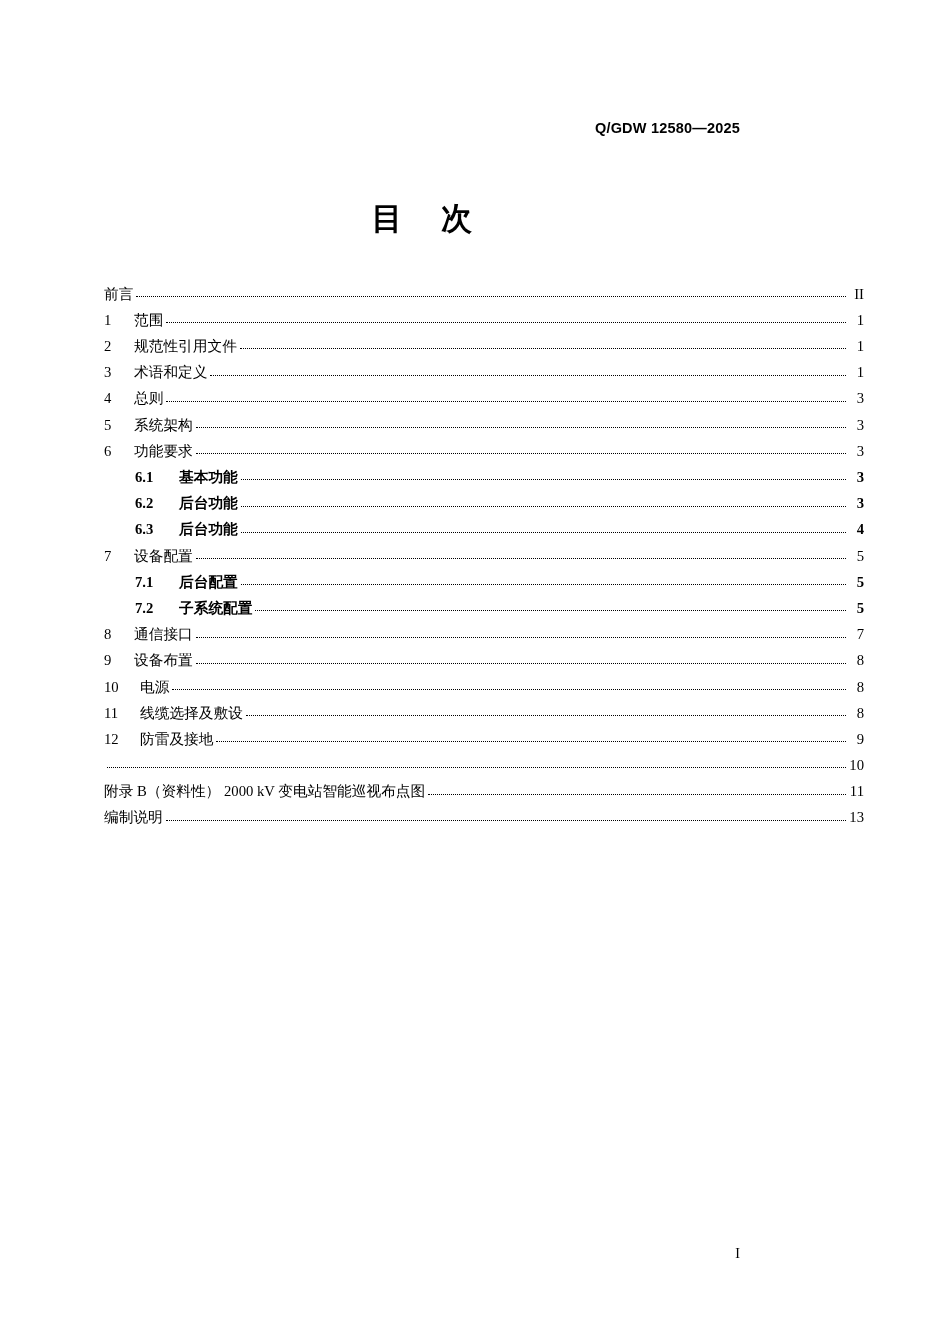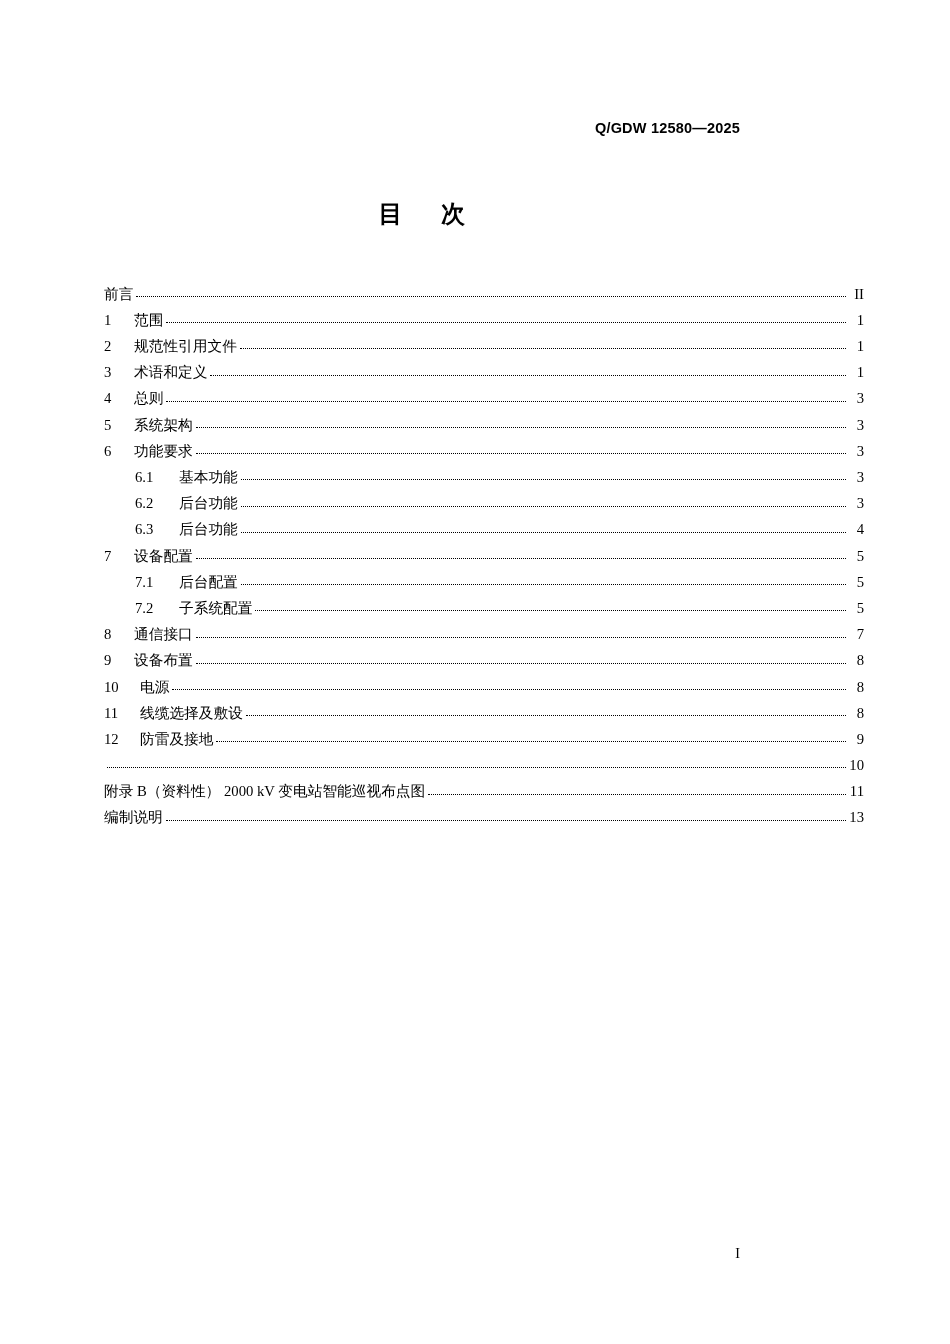--- a/index.html
+++ b/index.html
@@ -30,21 +30,21 @@
     font-weight: bold;
     letter-spacing: 0.2px;
     white-space: nowrap;
   }
   .toc-title {
     position: absolute;
     left: 0;
     right: 0;
     top: 198px;
     text-align: center;
-    font-size: 24px;
+    font-size: 31px;
     font-weight: bold;
     font-family: "Liberation Serif", serif;
     letter-spacing: 0.5px;
   }
   .toc-title .sp { display: inline-block; width: 38px; }
 
   .toc {
     position: absolute;
     left: 104px;
     top: 281px;
@@ -86,21 +86,21 @@
     flex: 0 0 auto;
     text-align: right;
     min-width: 16px;
     font-family: "Liberation Serif", serif;
   }
 
   
   .lvl-front .toc-num { width: 0; }
   .lvl-1 .toc-num { width: 30px; }
   .lvl-1b .toc-num { width: 36px; }
-  .lvl-2 { padding-left: 31px; }
+  .lvl-2 { padding-left: 31px; font-weight: bold; }
   .lvl-2 .toc-num { width: 44px; }
   .lvl-app .toc-num { width: 0; }
 
   .footer-page {
     position: absolute;
     right: 104px;
     top: 1246px;
     font-size: 14px;
     font-family: "Liberation Serif", serif;
   }

